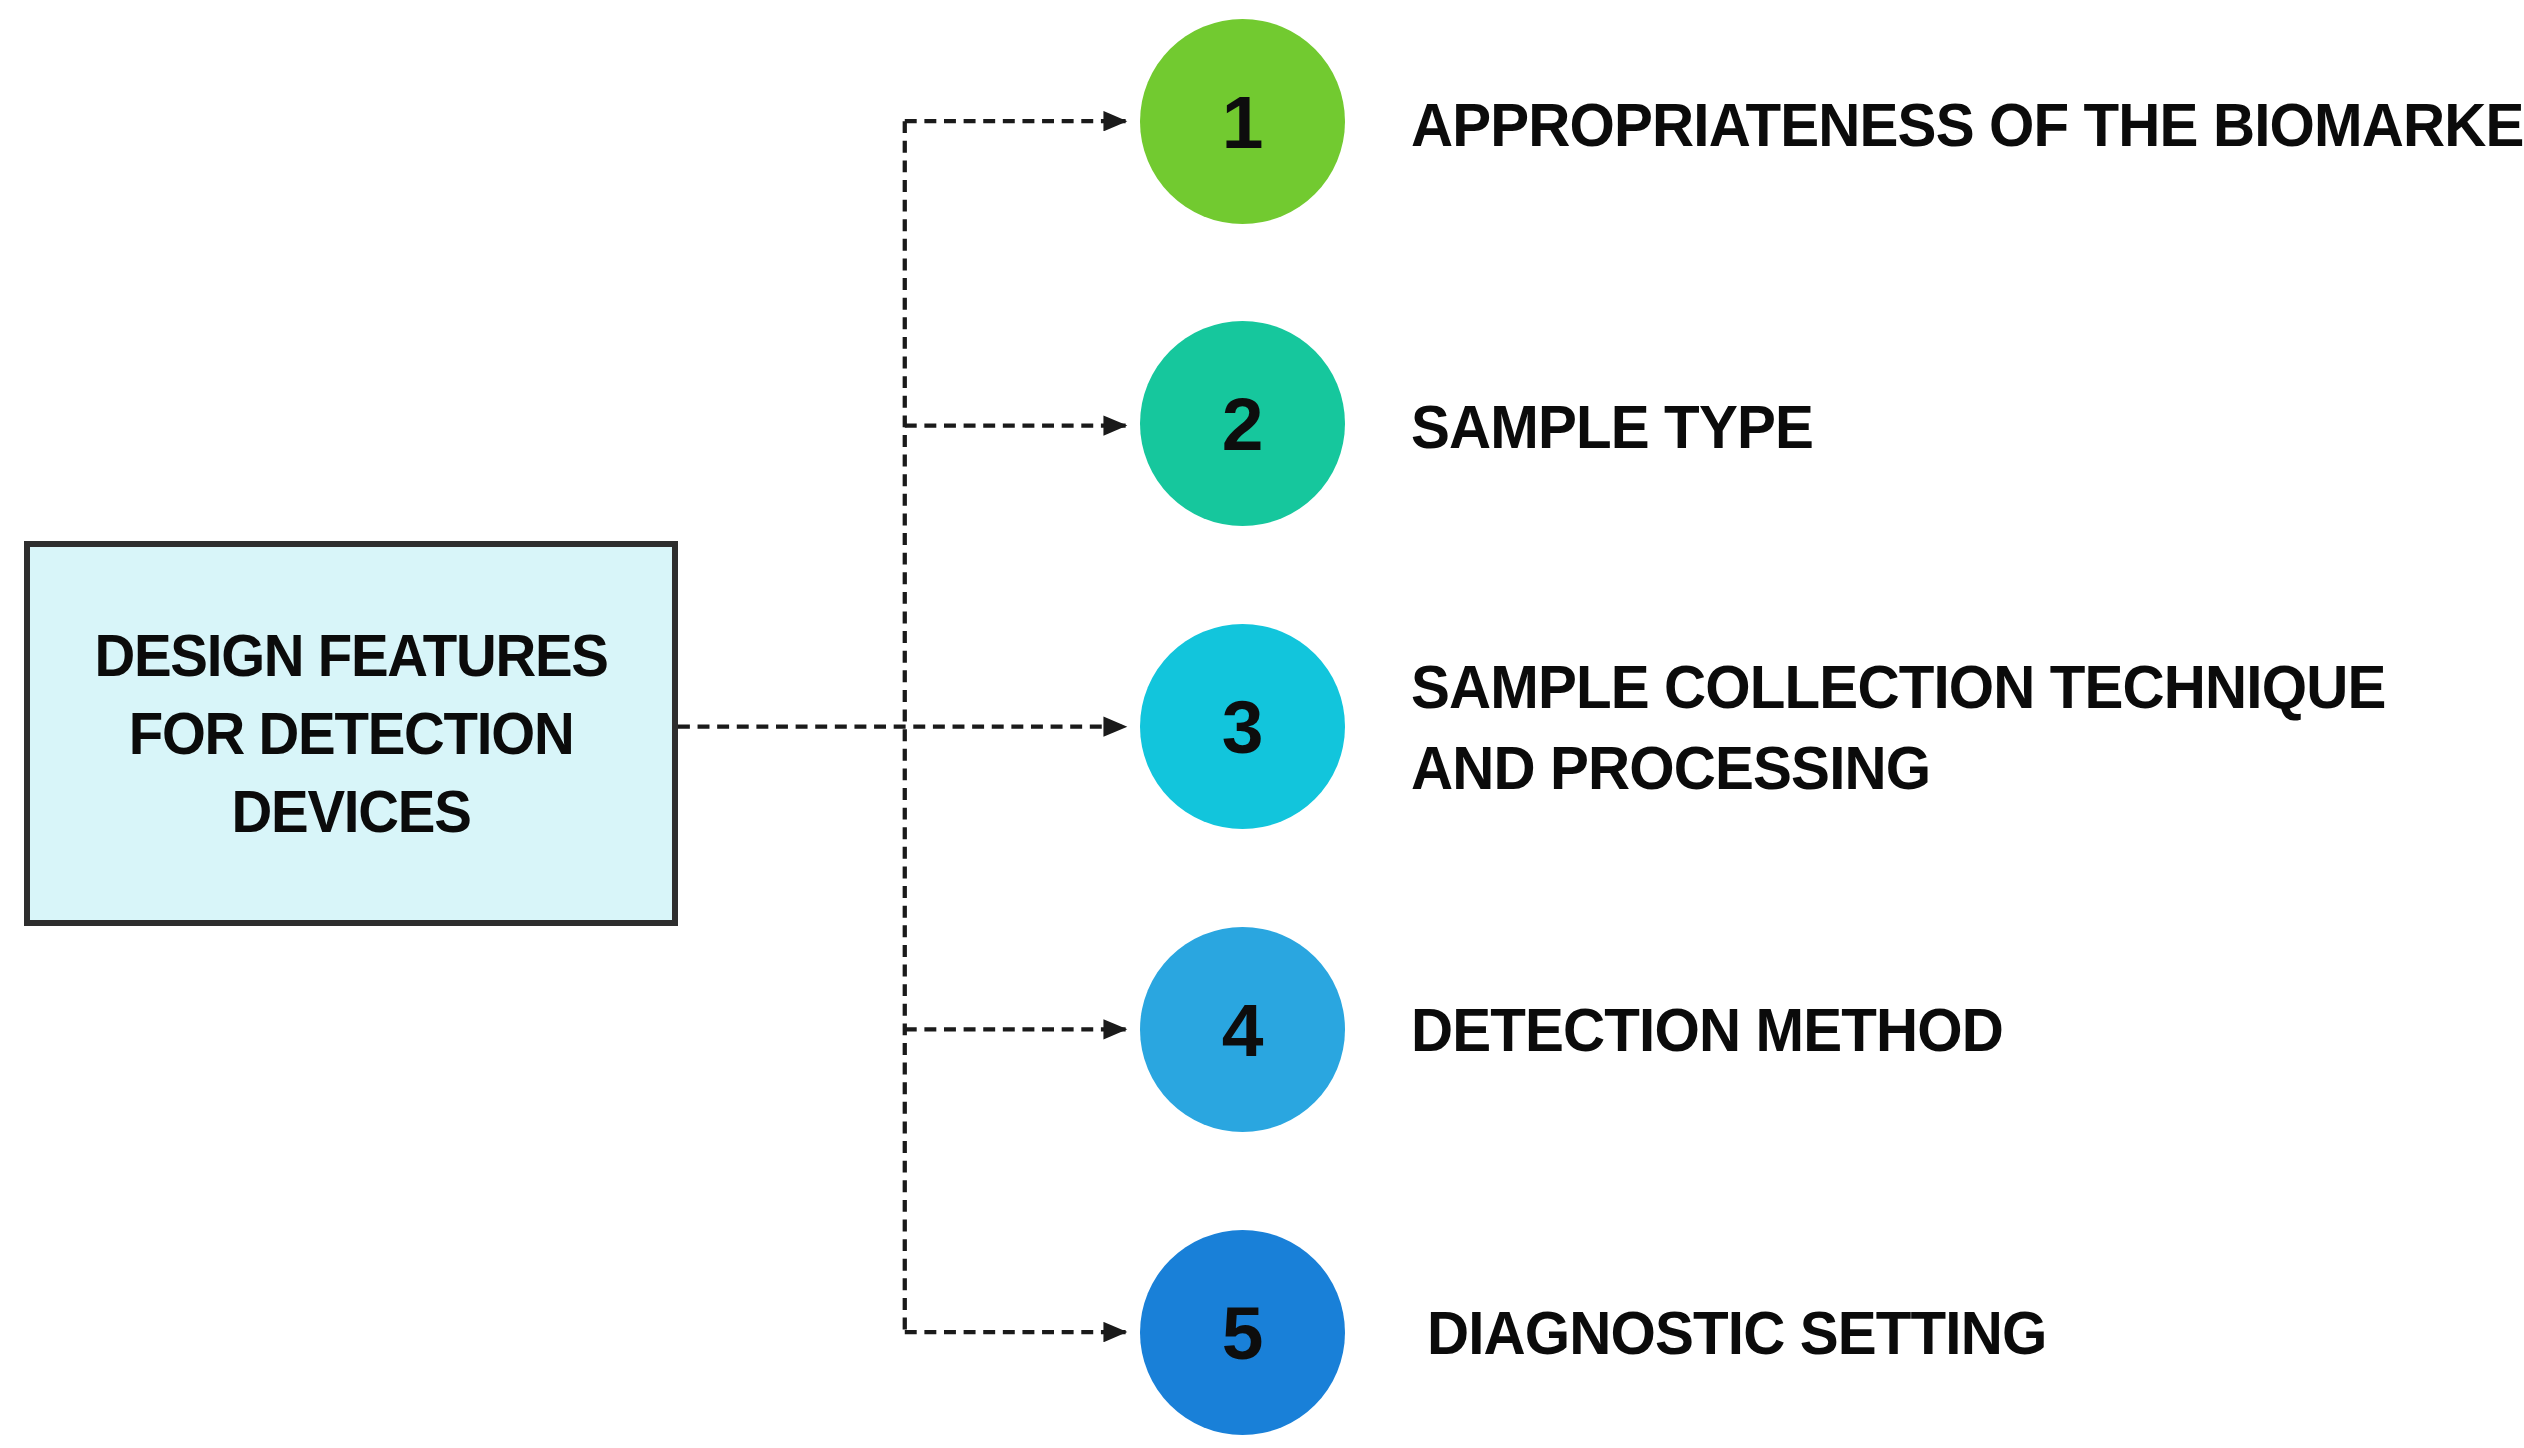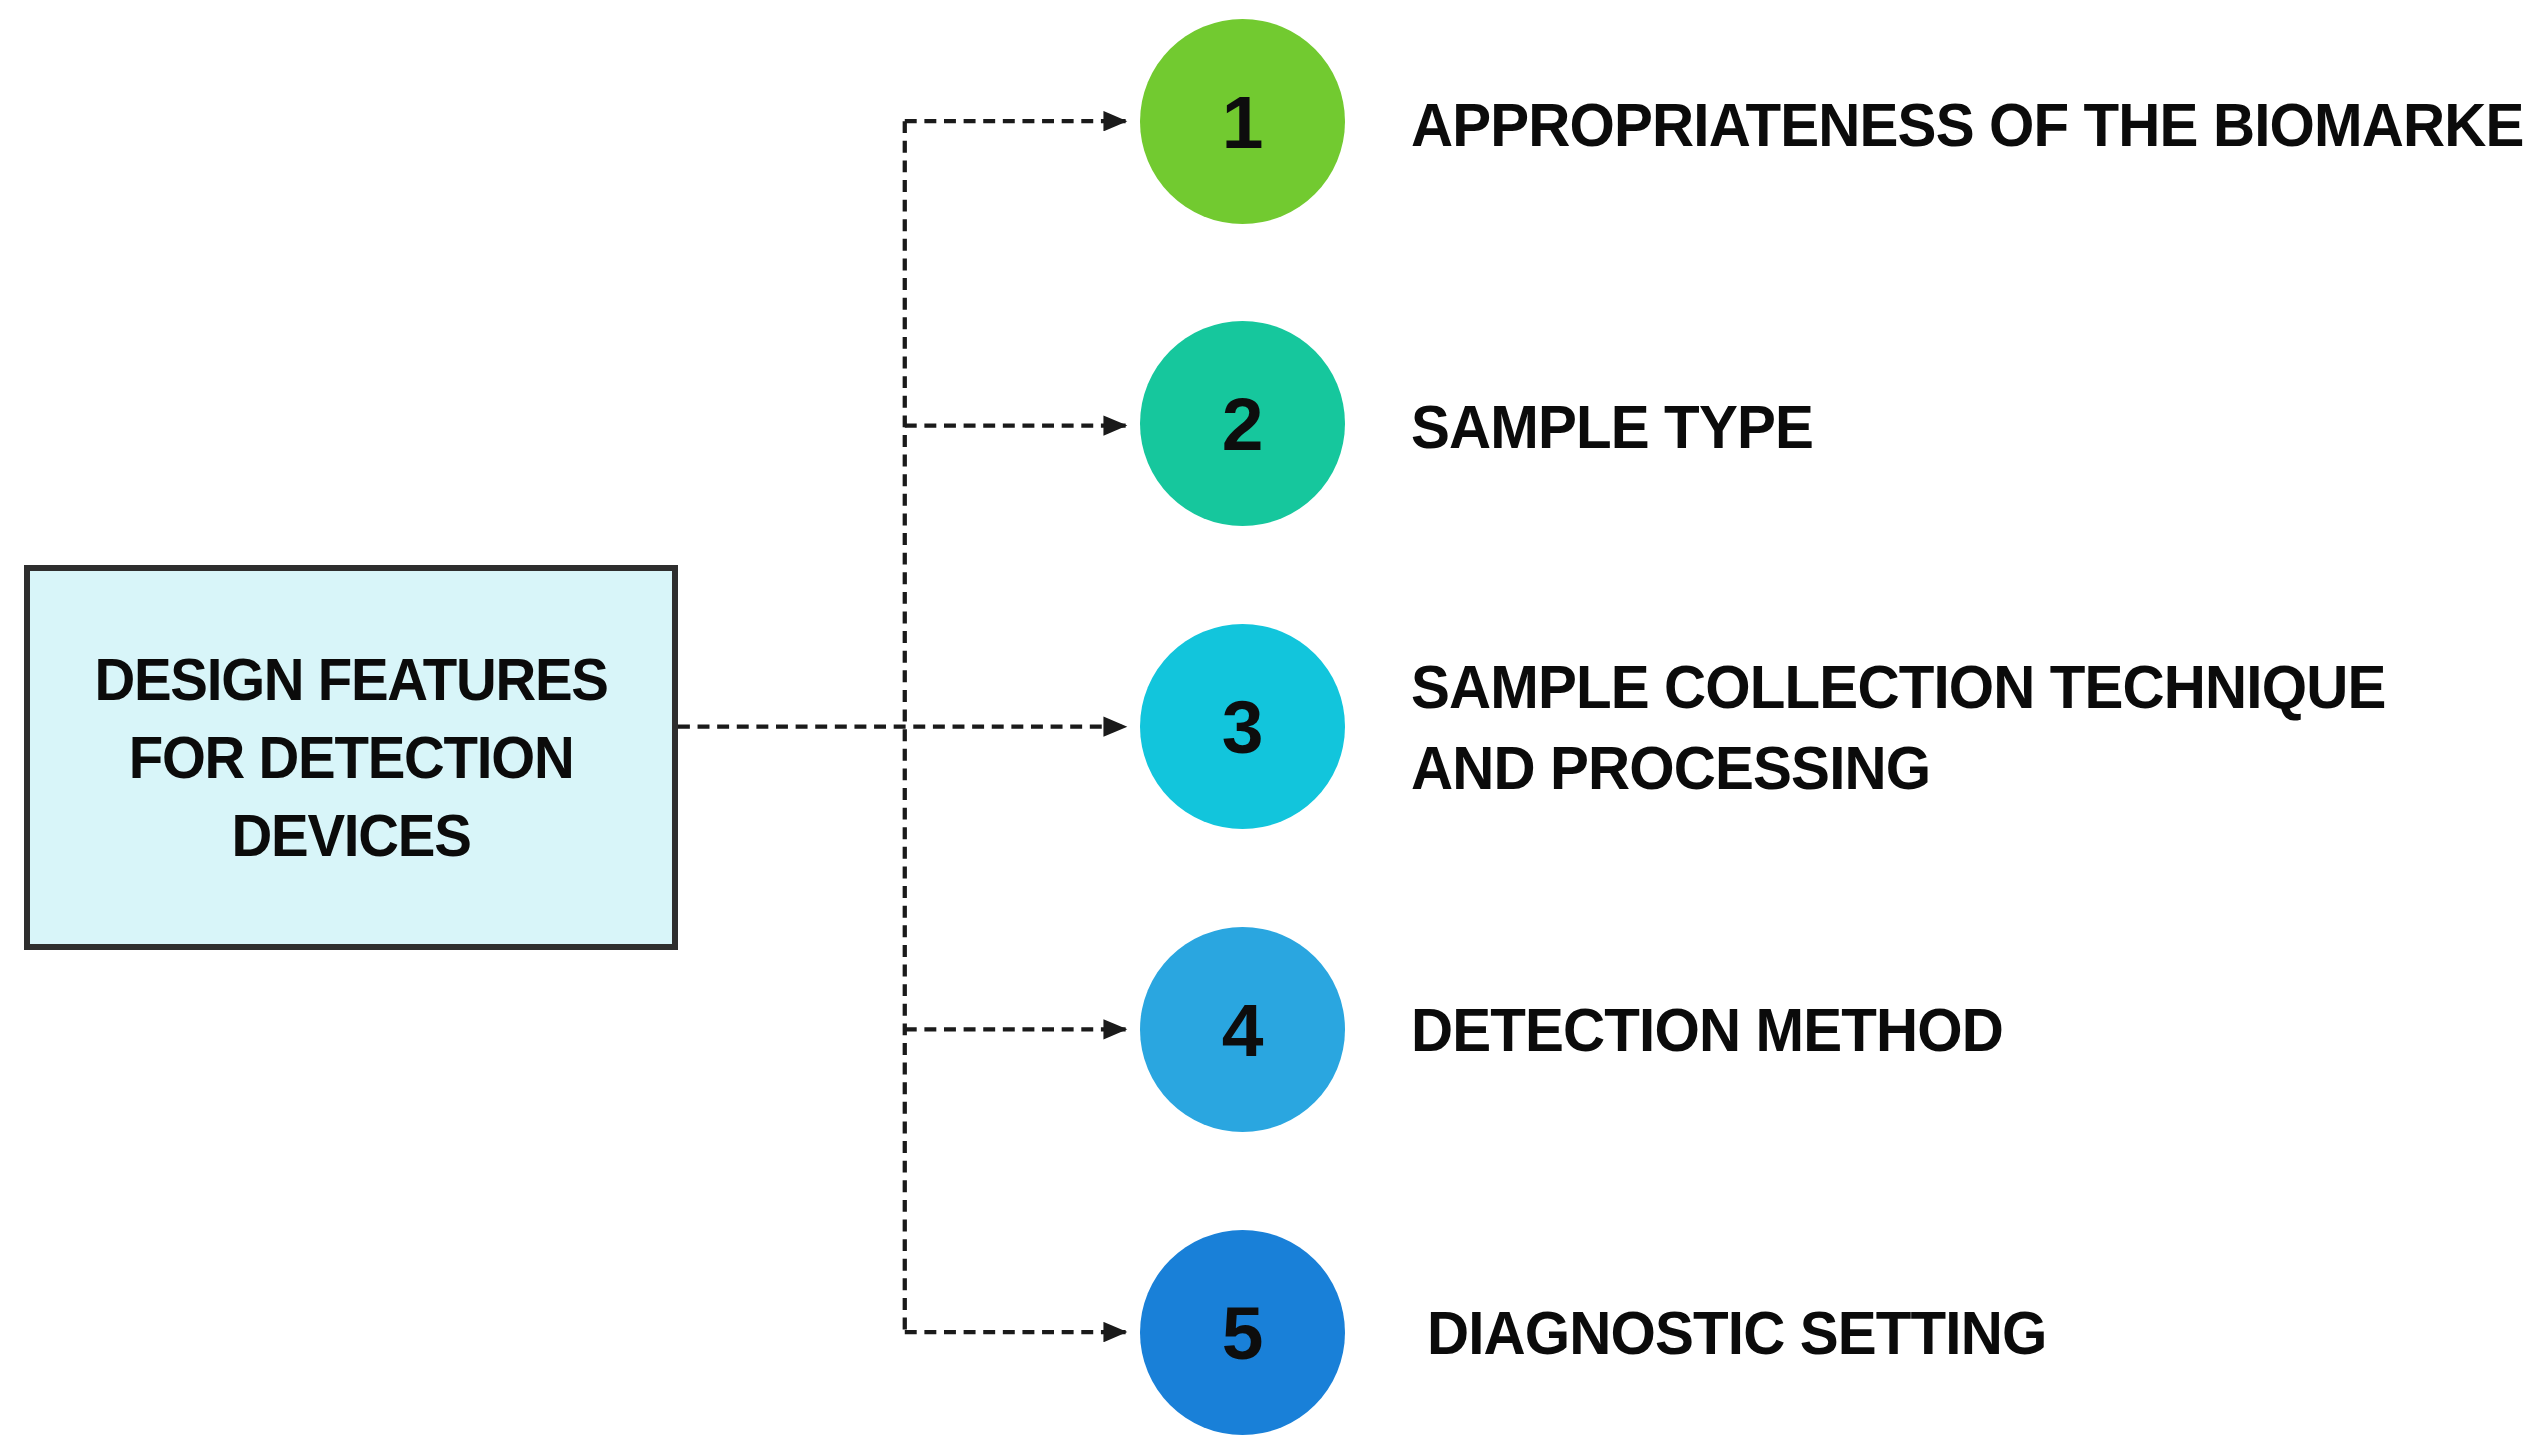--- a/index.html
+++ b/index.html
@@ -16,21 +16,20 @@
   .design-box {
     position: absolute;
     left: 24px; top: 541px;
     width: 654px; height: 385px;
     box-sizing: border-box;
     border: 6px solid #2e2e2e;
     background: #d8f5f9;
     display: flex;
     align-items: center;
     justify-content: center;
-    margin-top: 24px;
   }
   .design-box .box-text {
     text-align: center;
     font-weight: 700;
     font-size: 60px;
     line-height: 1.30;
     letter-spacing: -1.3px;
     color: #0b0b0b;
     transform: scaleX(0.94);
   }

